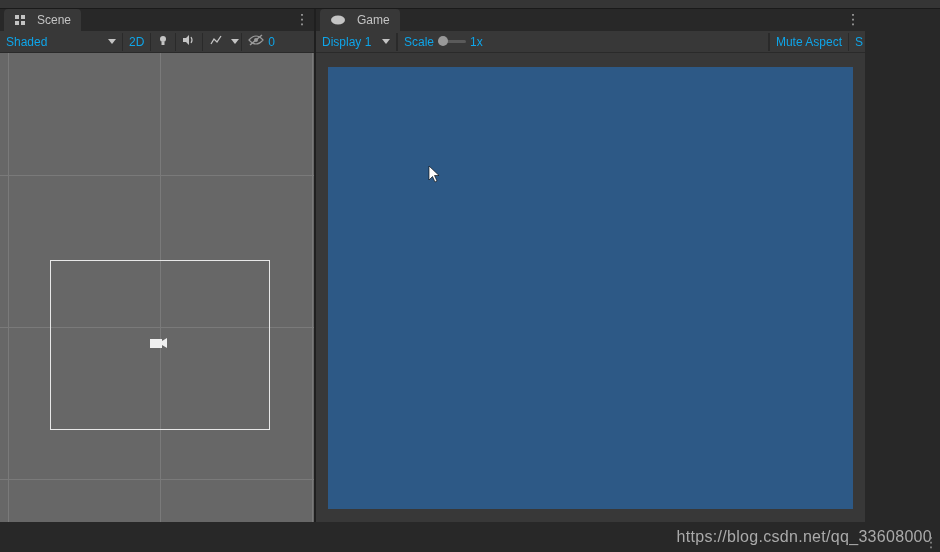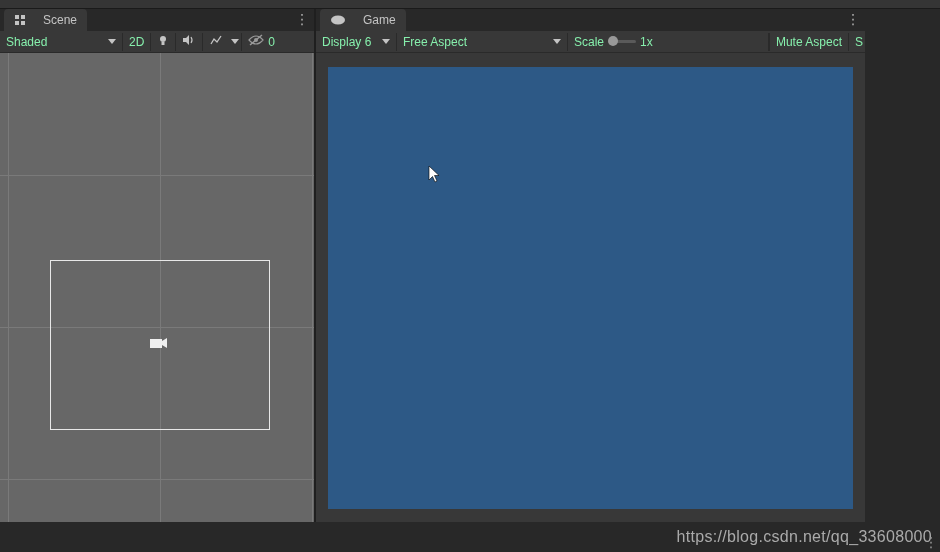--- a/index.html
+++ b/index.html
@@ -32,21 +32,21 @@
   .tabbar {
     height: 22px;
     background: #282828;
     display: flex;
     align-items: center;
     position: relative;
   }
   .tab {
     display: flex;
     align-items: center;
-    gap: 17px;
+    gap: 11px;
     height: 22px;
     padding: 0 10px;
     background: #383838;
     border-top-left-radius: 4px;
     border-top-right-radius: 4px;
     color: #c4c4c4;
     margin-left: 4px;
   }
   .tab-icon { display: inline-flex; }
   .tab-dots {
@@ -62,21 +62,21 @@
     background: #383838;
     display: flex;
     align-items: center;
     border-bottom: 1px solid #2a2a2a;
   }
   .tb-item {
     display: flex;
     align-items: center;
     height: 20px;
     padding: 0 6px;
-    color: #86efac;
+    color: #0ea5e9;
     gap: 4px;
   }
   .tb-sep { width: 1px; height: 18px; background: #2a2a2a; }
   .dropdown-arrow {
     width: 0; height: 0;
     border-left: 4px solid transparent;
     border-right: 4px solid transparent;
     border-top: 5px solid #c4c4c4;
   }
   .scene-viewport {
@@ -243,28 +243,24 @@
               <ellipse cx="8" cy="5" rx="7" ry="4.5" fill="#c4c4c4"></ellipse>
             </svg>
         </span>
         <span>Game</span>
       </div>
       <div class="tab-dots">⋮</div>
     </div>
 
     <div class="toolbar">
       <div class="tb-item" style="width:80px;justify-content:space-between">
-        <span>Display 6</span>
+        <span>Display 1</span>
         <span class="dropdown-arrow"></span>
       </div>
       <div class="tb-sep"></div>
-      <div class="tb-item" style="width:170px;justify-content:space-between">
-        <span>Free Aspect</span>
-        <span class="dropdown-arrow"></span>
-      </div>
       <div class="tb-sep"></div>
       <div class="tb-item scale-slider">
         <span>Scale</span>
         <div class="slider-track">
           <div class="slider-thumb"></div>
         </div>
         <span>1x</span>
       </div>
       <div style="flex:1"></div>
       <div class="tb-sep"></div>

